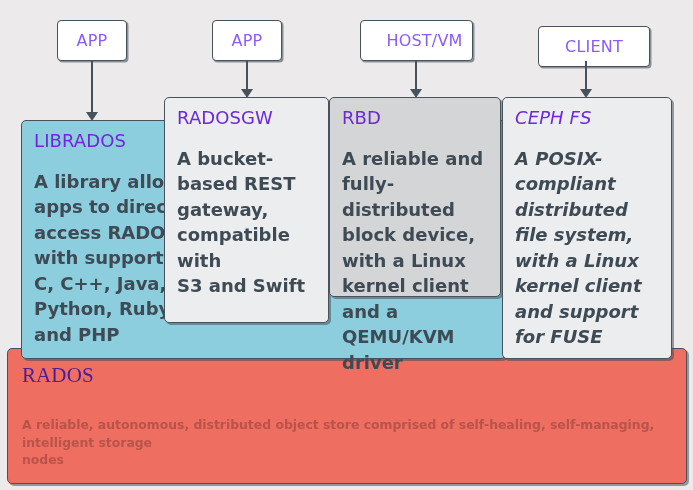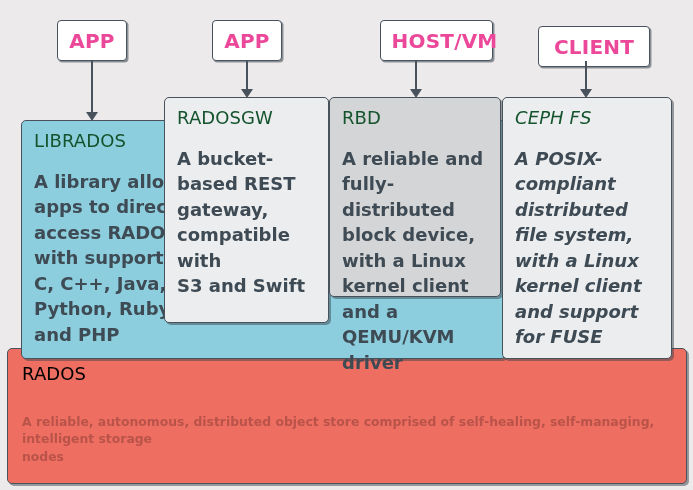--- a/index.html
+++ b/index.html
@@ -22,25 +22,24 @@
   
   .client-box {
     position: absolute;
     background: #FFFFFF;
     border: 1.6px solid #47525D;
     border-radius: 4px;
     box-shadow: 1.5px 1.5px 0 rgba(60,70,80,0.55);
     display: flex;
     align-items: center;
     justify-content: center;
-    color: #ec4899;
-    font-size: 20px;
+    color: #8b5cf6;
+    font-size: 16px;
     letter-spacing: 0.2px;
     box-sizing: border-box;
-    font-weight: bold;
   }
 
   
   .arrow {
     position: absolute;
     width: 2.4px;
     background: #47525D;
   }
   .arrow-head {
     position: absolute;
@@ -54,21 +53,21 @@
   
   .layer {
     position: absolute;
     border: 1.6px solid #47525D;
     border-radius: 5px;
     box-shadow: 2px 2px 0 rgba(60,70,80,0.5);
     box-sizing: border-box;
     padding: 9px 12px 0 12px;
   }
   .layer-title {
-    color: #14532d;
+    color: #6d28d9;
     font-size: 18px;
     letter-spacing: 0.1px;
     line-height: 1.2;
     white-space: pre;
   }
   .layer-desc {
     color: #3E4A54;
     font-size: 18px;
     line-height: 1.42;
     margin-top: 17px;
@@ -97,22 +96,23 @@
     z-index: 3;
     font-style: italic;
   }
   #rados {
     left: 7px; top: 348px; width: 680px; height: 136px;
     background: #EE6F61;
     z-index: 1;
     padding: 14px 14px 0 14px;
   }
   #rados .layer-title {
-    color: #000000;
-    font-size: 18px;
+    color: #4c1d95;
+    font-size: 21px;
+    font-family: Liberation Serif, serif;
   }
   #rados .layer-desc {
     color: #B9534A;
     font-size: 12.4px;
     margin-top: 28px;
   }
 </style>
 </head>
 <body>
 
@@ -123,21 +123,21 @@
   </div>
   <div class="arrow" style="left:91px; top:61px; height:52px;"></div>
   <div class="arrow-head" style="left:86px; top:112px;"></div>
 
   <div class="client-box" style="left:212px; top:20px; width:70px; height:41px;">
     <span>APP</span>
   </div>
   <div class="arrow" style="left:246px; top:61px; height:29px;"></div>
   <div class="arrow-head" style="left:241px; top:89px;"></div>
 
-  <div class="client-box" style="left:380px; top:20px; width:113px; height:41px;padding-left:16px;">
+  <div class="client-box" style="left:360px; top:20px; width:113px; height:41px;padding-left:16px;">
     <span>HOST/VM</span>
   </div>
   <div class="arrow" style="left:415px; top:61px; height:29px;"></div>
   <div class="arrow-head" style="left:410px; top:89px;"></div>
 
   <div class="client-box" style="left:538px; top:26px; width:112px; height:41px;">
     <span>CLIENT</span>
   </div>
   <div class="arrow" style="left:585px; top:61px; height:29px;"></div>
   <div class="arrow-head" style="left:580px; top:89px;"></div>

